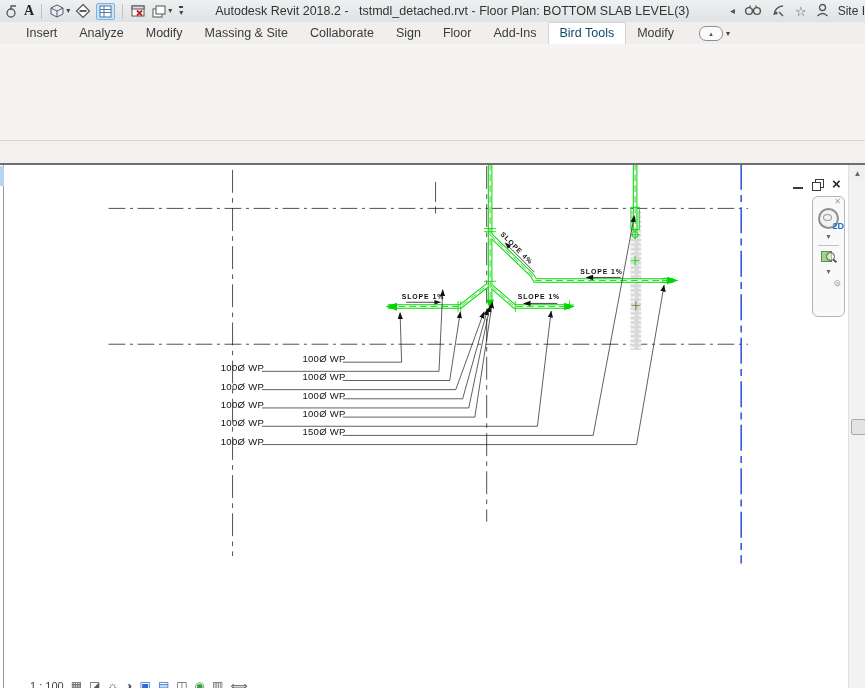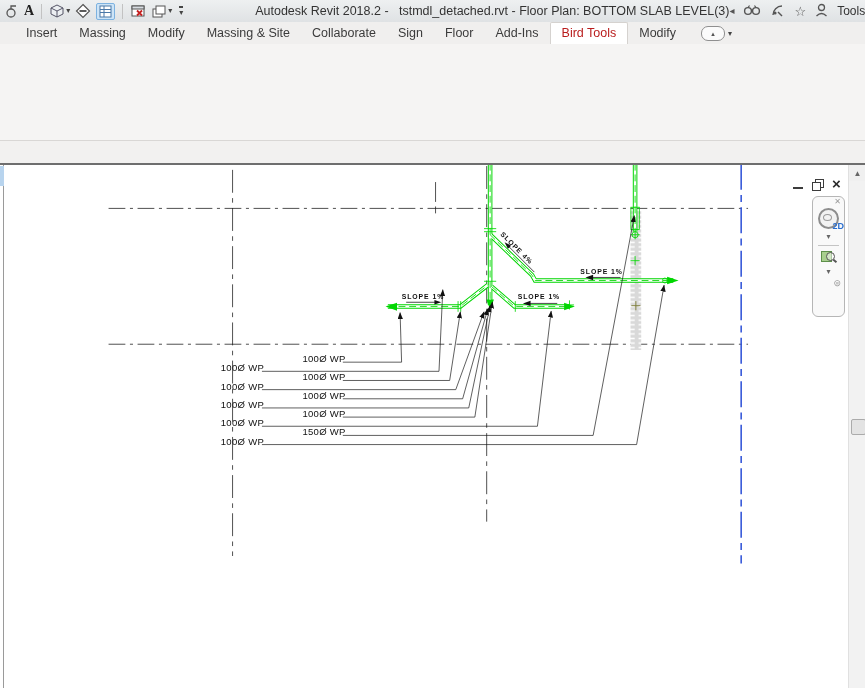--- a/index.html
+++ b/index.html
@@ -9,30 +9,30 @@
     background:linear-gradient(#eef0f1,#dfe2e4);display:flex;align-items:center;
     font-size:12.5px;color:#333;}
   .qat{display:flex;align-items:center;gap:5px;padding-left:4px;}
   .qat svg{display:block}
   .qat .sep{width:1px;height:15px;background:#c2c2c2;margin:0 2px;}
   .qat-btn{display:flex;align-items:center;gap:1px;cursor:default;}
   .qat-active{background:#cde4f7;border:1px solid #7db2e0;border-radius:2px;padding:0 1px;}
   .caret{font-size:8px;color:#444;line-height:1;}
   .qat-A{font-weight:bold;font-size:14px;color:#222;font-family:"Liberation Serif",serif;}
   .qat-more{border-top:2px solid #444;padding-top:1px;margin-left:2px;}
-  .wtitle{flex:0 0 auto;margin-left:72px;white-space:pre;color:#333;}
+  .wtitle{flex:0 0 auto;margin-left:32px;white-space:pre;color:#333;}
   .infocenter{margin-left:auto;display:flex;align-items:center;gap:9px;padding-right:0px;color:#444;}
   .infocenter .glyph{font-size:13px;color:#555;line-height:1;}
   .signin{font-size:12px;color:#333;white-space:nowrap;}
   
   .tabbar{position:absolute;left:15px;top:22px;width:865px;height:22px;background:#f0efee;
     display:flex;align-items:flex-end;font-size:12.5px;color:#3b3b3b;}
   .tab{padding:3px 11px 4px 11px;cursor:default;white-space:nowrap;}
   .tab.active{background:#ffffff;border:1px solid #d5d2cf;border-bottom:none;
-    border-radius:2px 2px 0 0;color:#b91c1c;}
+    border-radius:2px 2px 0 0;color:#0c4a6e;}
   .ribbon-collapse{display:flex;align-items:center;gap:3px;margin-left:14px;margin-bottom:3px;}
   .pill{width:22px;height:13px;border:1px solid #8f8f8f;border-radius:7px;
     display:flex;align-items:center;justify-content:center;font-size:7px;color:#555;background:#fbfbfb;}
   
   .ribbonbody{position:absolute;left:0;top:44px;width:865px;height:96px;background:#f5f4f3;
     border-bottom:1px solid #d9d7d5;}
   .optionsbar{position:absolute;left:0;top:141px;width:865px;height:22px;background:#f2f1f0;}
   
   .viewport{position:absolute;left:0;top:163px;width:865px;height:525px;background:#fff;}
   .vp-topborder{position:absolute;left:0;top:0;width:865px;height:2px;background:#6e6e6e;}
@@ -142,27 +142,27 @@
           <path d="M8 9 L12 13" stroke="#555" stroke-width="1.4"></path>
         </svg>
     </span>
     <span class="glyph">☆</span>
     <span>
       <svg width="13" height="14">
           <circle cx="6.5" cy="4.5" r="3" fill="none" stroke="#555" stroke-width="1.3"></circle>
           <path d="M1.5 13 Q6.5 8 11.5 13" fill="none" stroke="#555" stroke-width="1.3"></path>
         </svg>
     </span>
-    <span class="signin">Tools I</span>
+    <span class="signin">Site I</span>
   </div>
 </div>
 
 <div class="tabbar">
   <div class="tab">Insert</div>
-  <div class="tab">Massing</div>
+  <div class="tab">Analyze</div>
   <div class="tab">Modify</div>
   <div class="tab">Massing &amp; Site</div>
   <div class="tab">Collaborate</div>
   <div class="tab">Sign</div>
   <div class="tab">Floor</div>
   <div class="tab">Add-Ins</div>
   <div class="tab active">Bird Tools</div>
   <div class="tab">Modify</div>
   <div class="ribbon-collapse">
     <span class="pill">▴</span>
@@ -312,13 +312,28 @@
     </span>
     <span class="nb-caret">▾</span>
     <span class="nb-bottom">⊜</span>
   </div>
 
   <div class="scrollbar">
     <div class="sb-up">▲</div>
     <div class="sb-thumb"></div>
   </div>
 
+  <div class="vcb">
+    <div class="vcb-inner">
+      <span class="vcb-scale">1 : 100</span>
+      <span class="vcb-ic">▦</span>
+      <span class="vcb-ic">◪</span>
+      <span class="vcb-ic">☼</span>
+      <span class="vcb-ic">◑</span>
+      <span class="vcb-ic blue">▣</span>
+      <span class="vcb-ic blue">▤</span>
+      <span class="vcb-ic">◫</span>
+      <span class="vcb-ic green">◉</span>
+      <span class="vcb-ic">▥</span>
+      <span class="vcb-ic">⟺</span>
+    </div>
+  </div>
 </div>
 
 </body></html>

